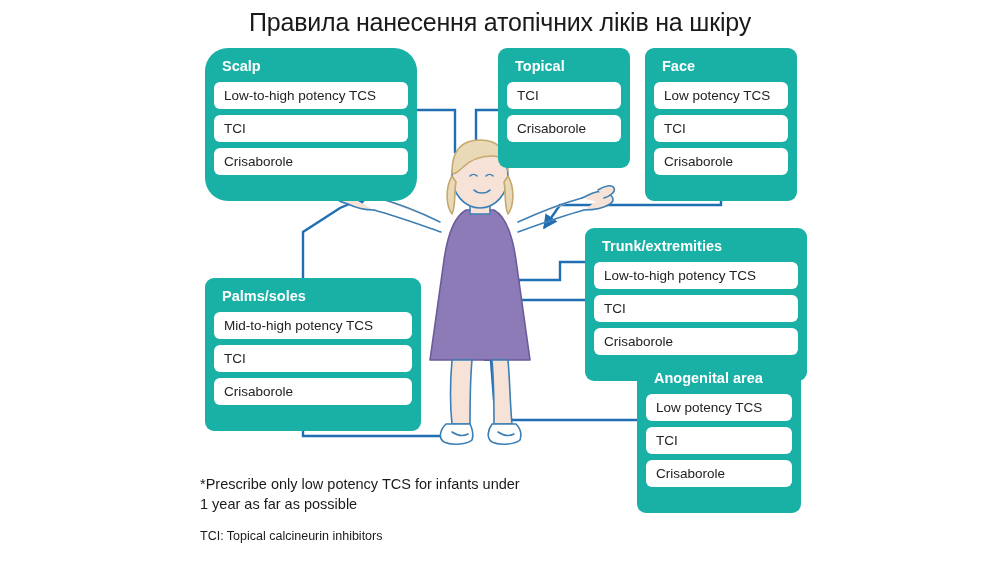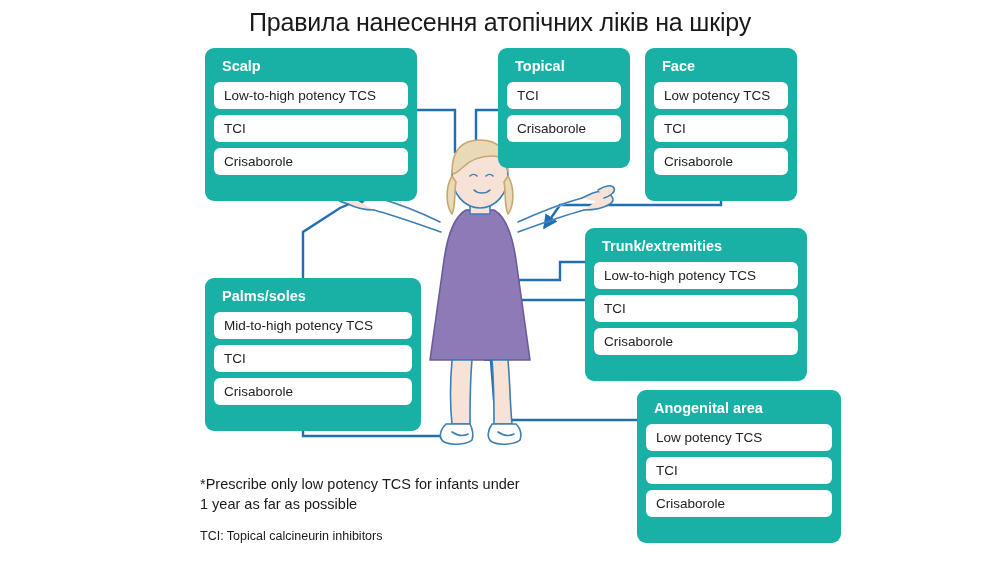--- a/index.html
+++ b/index.html
@@ -50,26 +50,26 @@
     font-size: 13.5px;
     padding: 6px 10px;
     margin-bottom: 6px;
     box-sizing: border-box;
     white-space: nowrap;
   }
   .pill:last-child {
     margin-bottom: 16px;
   }
   
-  #card-scalp   { left: 205px; top: 48px;  width: 212px; }
+  #card-scalp   { left: 205px; top: 48px;  width: 212px; border-radius: 23px; }
   #card-eyelids { left: 498px; top: 48px;  width: 132px; }
   #card-face    { left: 645px; top: 48px;  width: 152px; }
   #card-trunk   { left: 585px; top: 228px; width: 222px; }
   #card-palms   { left: 205px; top: 278px; width: 216px; }
-  #card-anogen  { left: 637px; top: 390px; width: 204px; }
+  #card-anogen  { left: 637px; top: 360px; width: 164px; }
 
   .svg-layer {
     position: absolute;
     left: 0;
     top: 0;
     width: 1000px;
     height: 563px;
     pointer-events: none;
   }
   .footnote {

